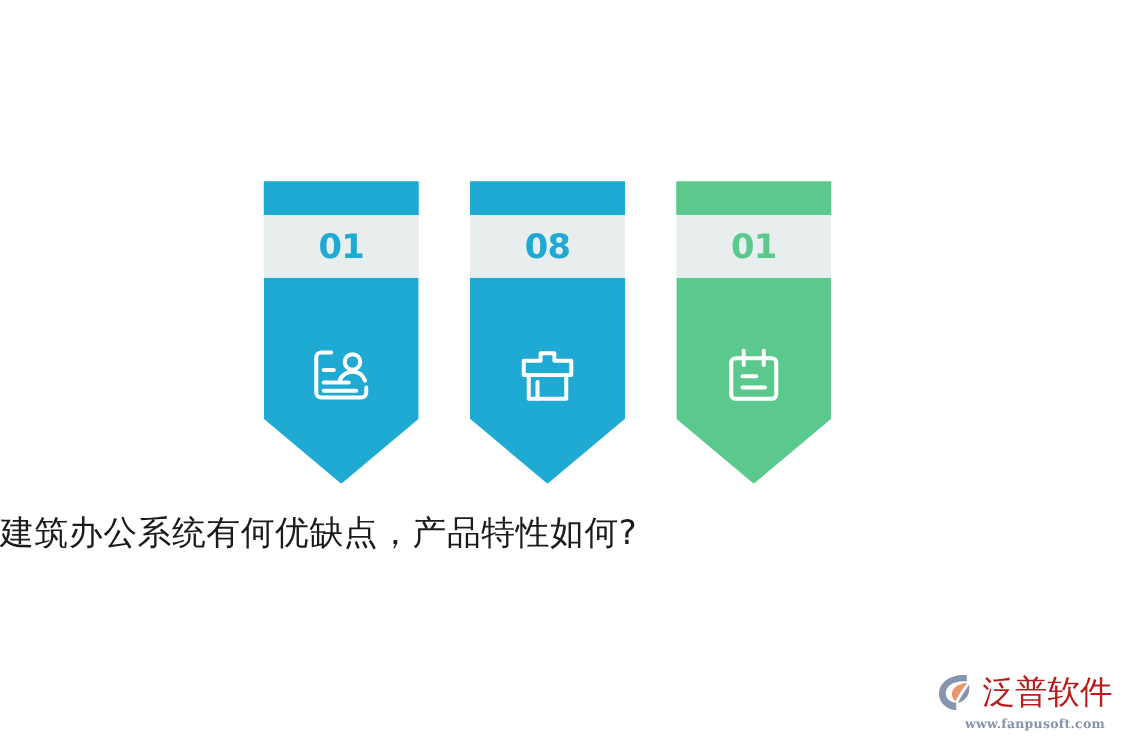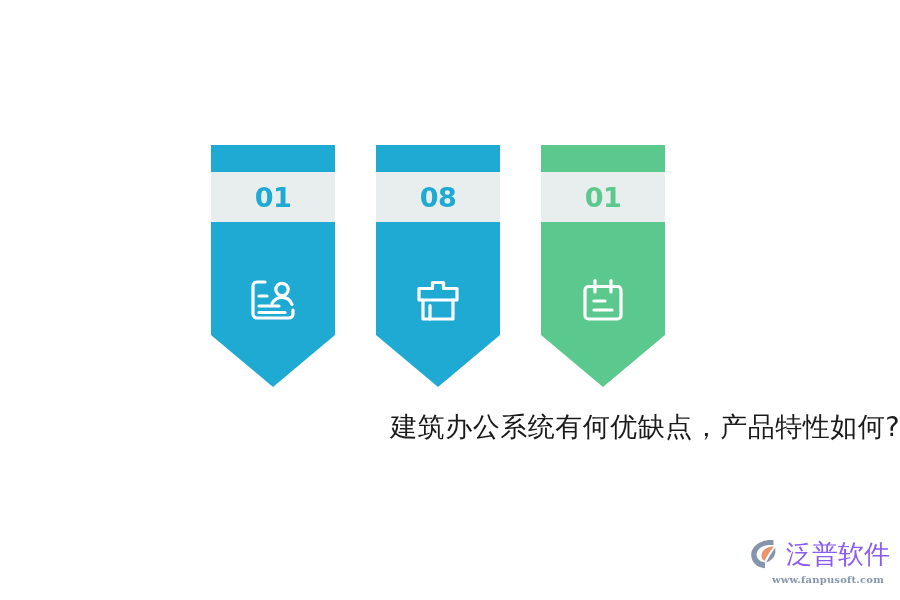--- a/index.html
+++ b/index.html
@@ -97,21 +97,21 @@
     width: 52px;
     height: 52px;
   }
 
   
   .headline {
     position: absolute;
     left: 0;
     top: 410px;
     width: 900px;
-    text-align: right;
+    text-align: left;
     font-family: "DejaVu Sans", "Liberation Sans", sans-serif;
     font-size: 27px;
     font-weight: 400;
     color: #1b1b1b;
     letter-spacing: 0.5px;
     line-height: 1.25;
     white-space: nowrap;
   }
 
   
@@ -136,21 +136,21 @@
   }
   .brand-mark svg {
     display: block;
     width: 34px;
     height: 34px;
   }
   .brand-name {
     font-family: "DejaVu Sans", "Liberation Sans", sans-serif;
     font-size: 26px;
     font-weight: 400;
-    color: #8b5cf6;
+    color: #b91c1c;
     letter-spacing: 0px;
     line-height: 1;
     white-space: nowrap;
   }
   .brand-url {
     font-family: "DejaVu Serif", "Liberation Serif", serif;
     font-size: 10px;
     font-weight: 700;
     color: #8794ad;
     letter-spacing: 0.2px;

